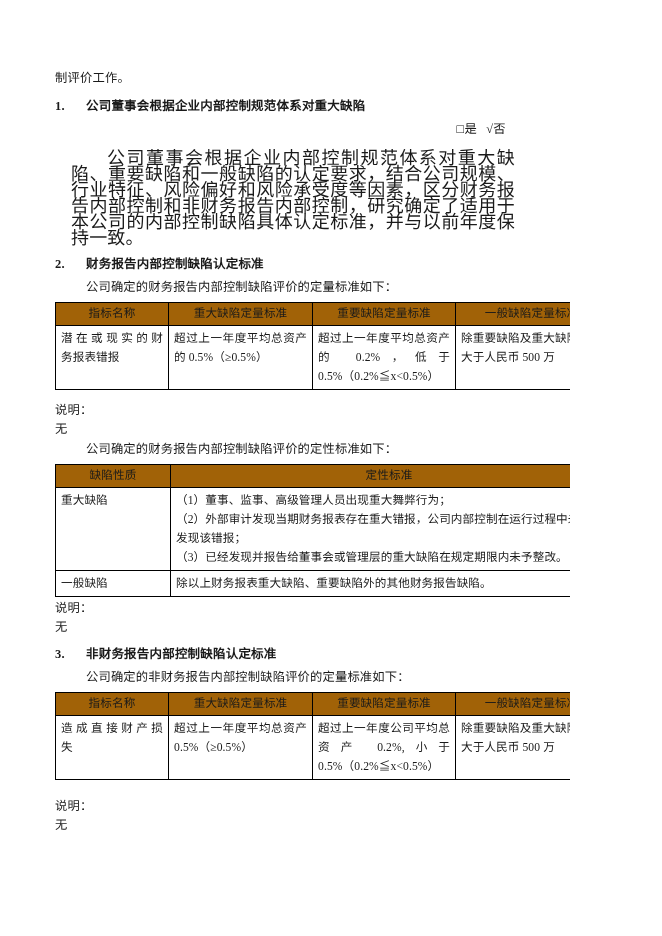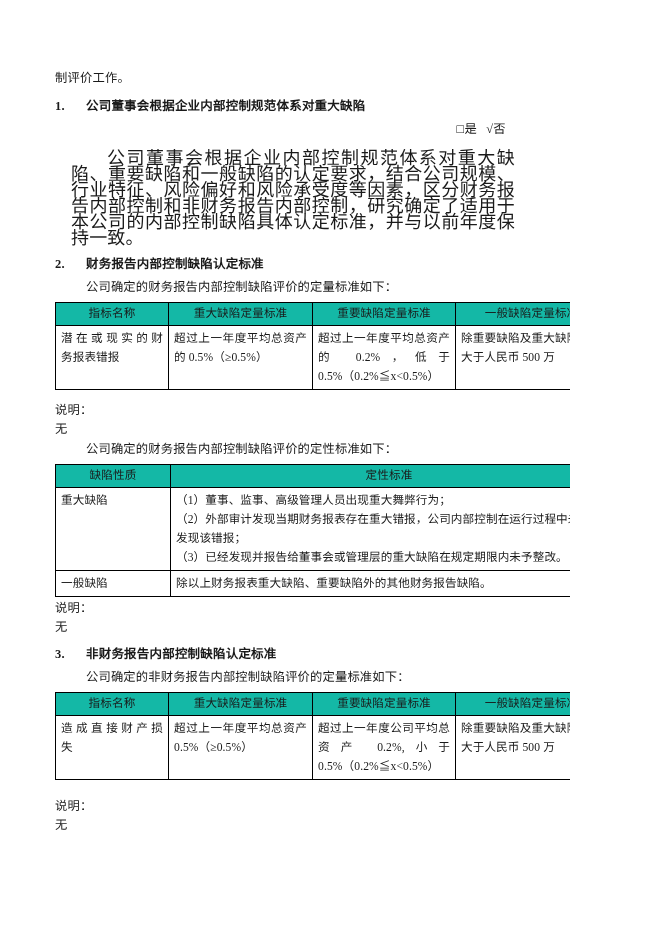--- a/index.html
+++ b/index.html
@@ -98,21 +98,21 @@
   table.doc-table th,
   table.doc-table td {
     border: 1px solid #000000;
     padding: 3px 5px;
     vertical-align: top;
     line-height: 19px;
     font-weight: normal;
     letter-spacing: 0.1px;
   }
   table.doc-table th {
-    background: #14b8a6;
+    background: #a16207;
     text-align: center;
     vertical-align: middle;
     padding: 2px 4px;
     line-height: 18px;
   }
   td.c-center {
     text-align: left;
     vertical-align: middle;
   }
   td.c-justify {

